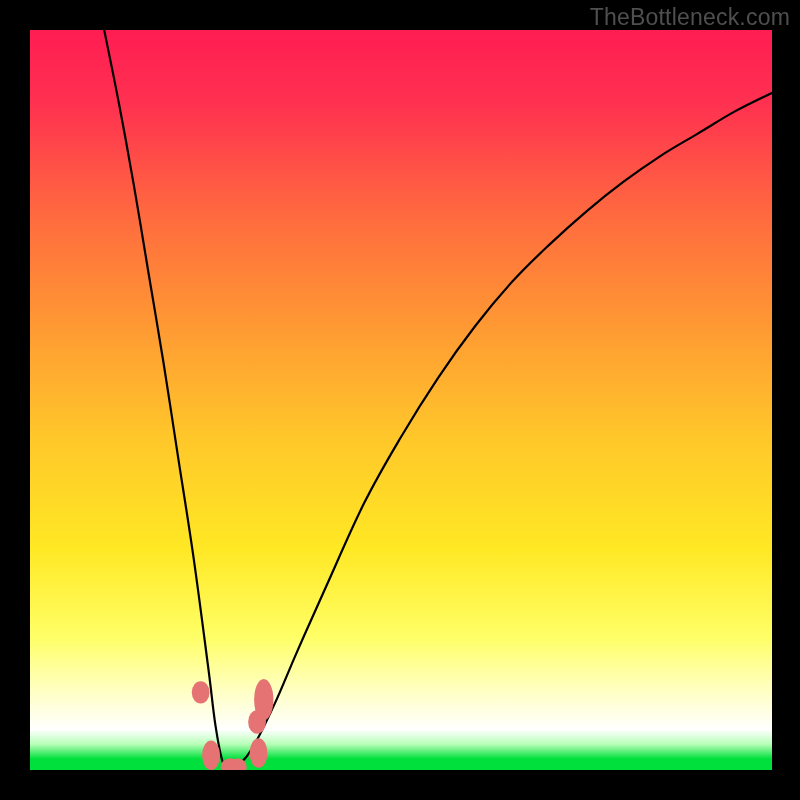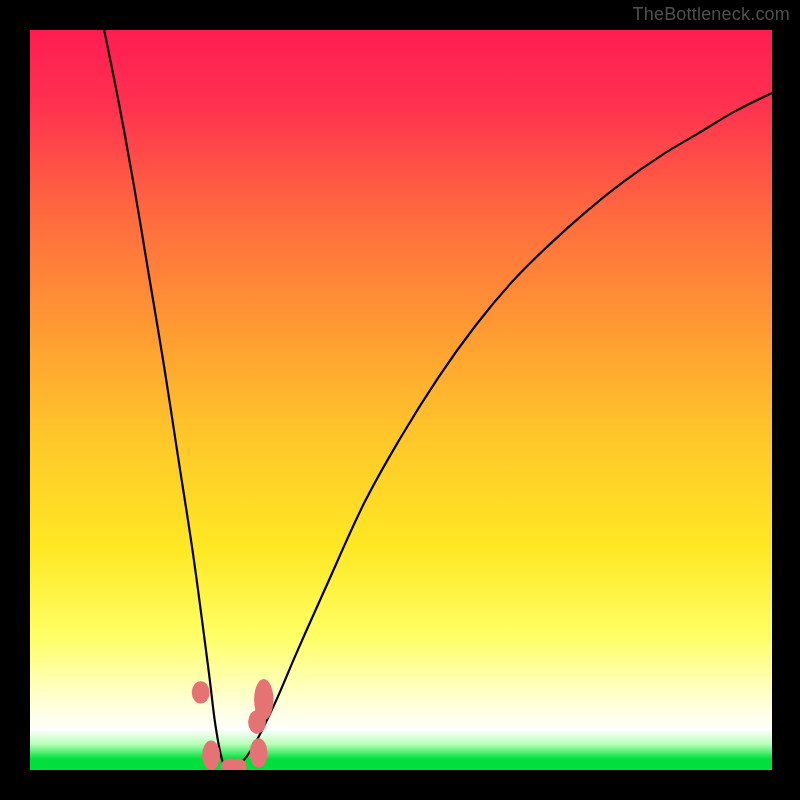--- a/index.html
+++ b/index.html
@@ -23,21 +23,21 @@
     top: 30px;
     width: 742px;
     height: 740px;
     overflow: hidden;
   }
   .watermark {
     position: absolute;
     top: 4px;
     right: 10px;
     color: #4f4f4f;
-    font-size: 18px;
+    font-size: 23px;
     font-weight: 500;
     letter-spacing: 0.2px;
   }
   svg { display: block; }
 </style>
 </head>
 <body>
 
 <div class="frame">
   <div class="plot">

